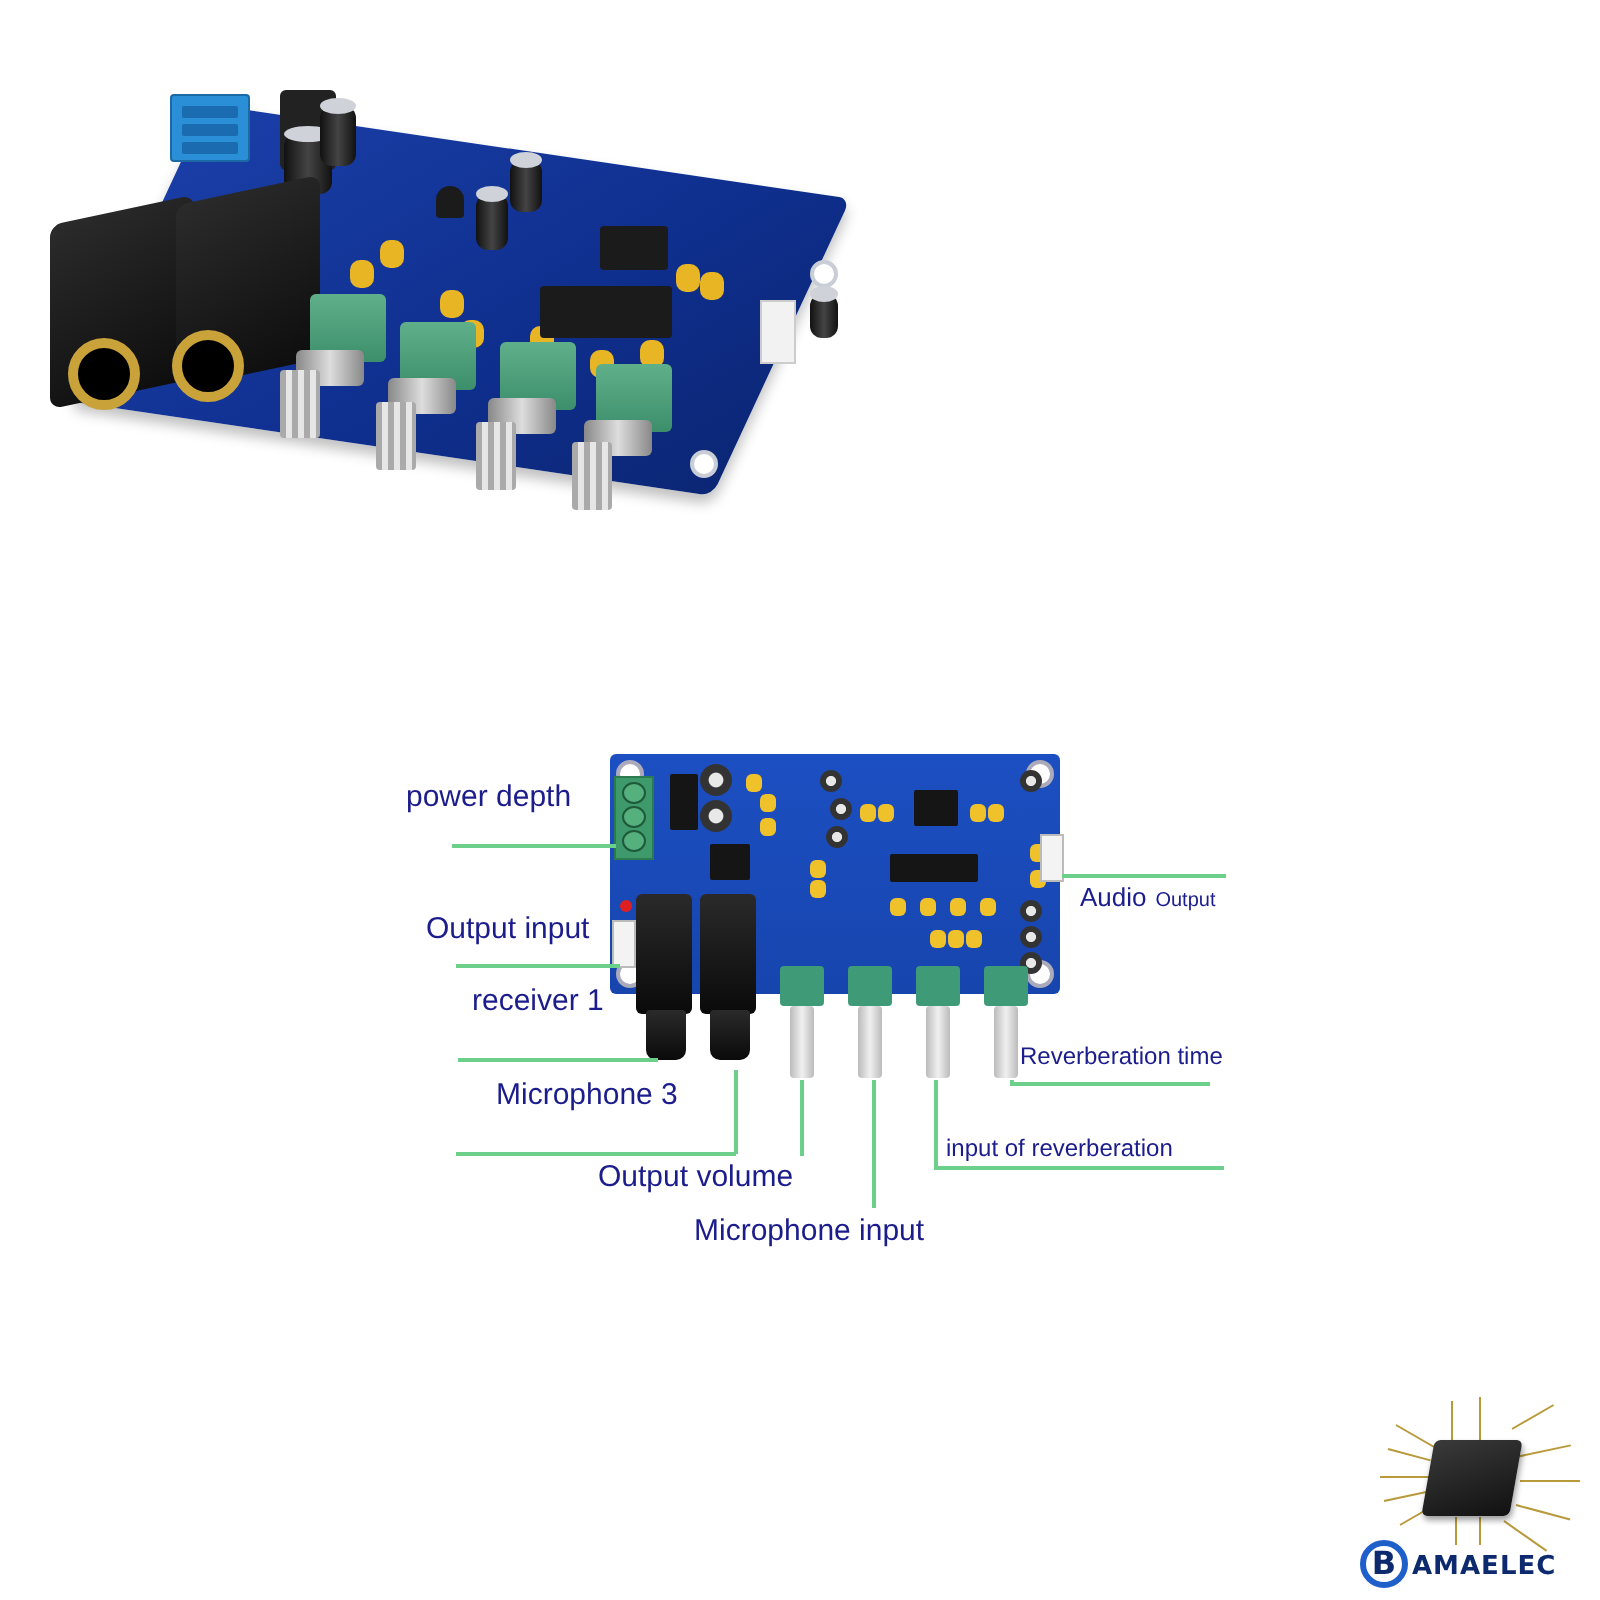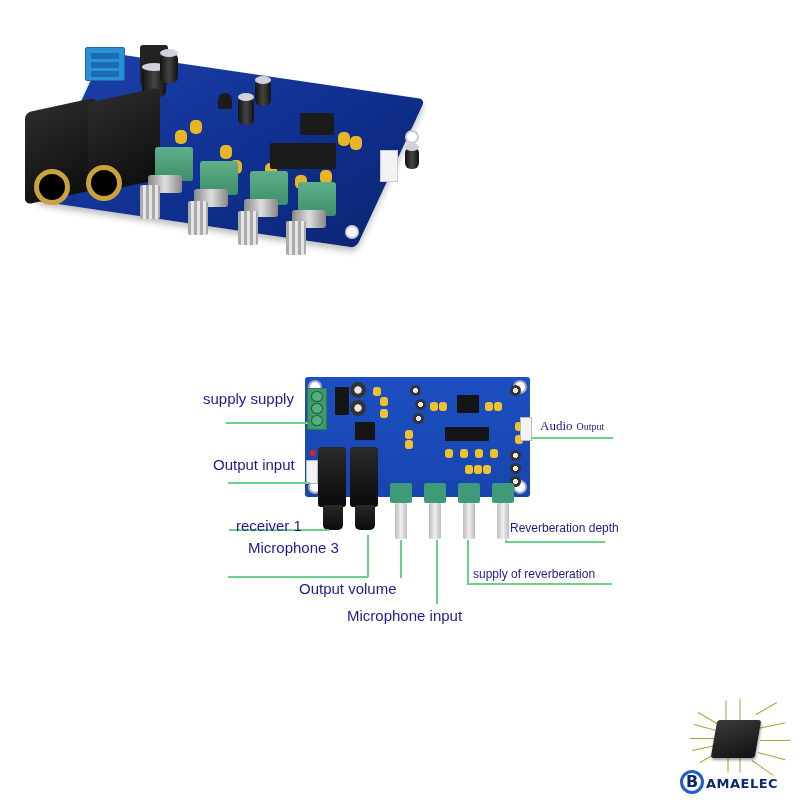--- a/index.html
+++ b/index.html
@@ -197,29 +197,29 @@
   <div class="line" style="left:228px;top:576px;width:140px;height:2px;"></div>
   <div class="line" style="left:367px;top:535px;width:2px;height:42px;"></div>
   <div class="line" style="left:400px;top:540px;width:2px;height:38px;"></div>
   <div class="line" style="left:436px;top:540px;width:2px;height:64px;"></div>
   <div class="line" style="left:467px;top:540px;width:2px;height:44px;"></div>
   <div class="line" style="left:467px;top:583px;width:145px;height:2px;"></div>
   <div class="line" style="left:505px;top:540px;width:2px;height:3px;"></div>
   <div class="line" style="left:505px;top:541px;width:100px;height:2px;"></div>
   <div class="line" style="left:531px;top:437px;width:82px;height:2px;"></div>
 
-  <div class="label l-big" style="left:203px;top:390px;">supply supply</div>
+  <div class="label l-big" style="left:203px;top:390px;">power depth</div>
   <div class="label l-big" style="left:213px;top:456px;">Output input</div>
-  <div class="label l-big" style="left:236px;top:517px;">receiver 1</div>
+  <div class="label l-big" style="left:236px;top:492px;">receiver 1</div>
   <div class="label l-big" style="left:248px;top:539px;">Microphone 3</div>
   <div class="label l-big" style="left:299px;top:580px;">Output volume</div>
   <div class="label l-big" style="left:347px;top:607px;">Microphone input</div>
-  <div class="label l-small" style="left:473px;top:567px;">supply of reverberation</div>
-  <div class="label l-small" style="left:510px;top:521px;">Reverberation depth</div>
-  <div class="label" style="left:540px;top:416px;font-family:Liberation Serif, serif;">
+  <div class="label l-small" style="left:473px;top:567px;">input of reverberation</div>
+  <div class="label l-small" style="left:510px;top:521px;">Reverberation time</div>
+  <div class="label" style="left:540px;top:440px;">
     <span style="font-size:13px;">Audio</span>
     <span style="font-size:10px;">Output</span>
   </div>
 </div>
 
 <div class="abs logo-wrap">
   <div class="abs" style="left:0;top:0;width:120px;height:80px;">
     <div class="trace" style="left:22px;top:18px;width:22px;transform:rotate(30deg);"></div>
     <div class="trace" style="left:18px;top:30px;width:22px;transform:rotate(15deg);"></div>
     <div class="trace" style="left:14px;top:44px;width:26px;transform:rotate(0deg);"></div>

